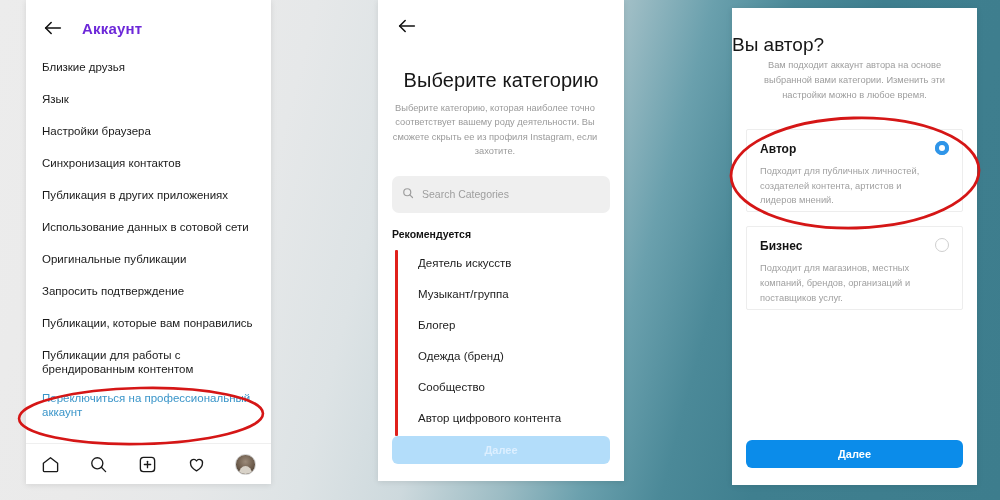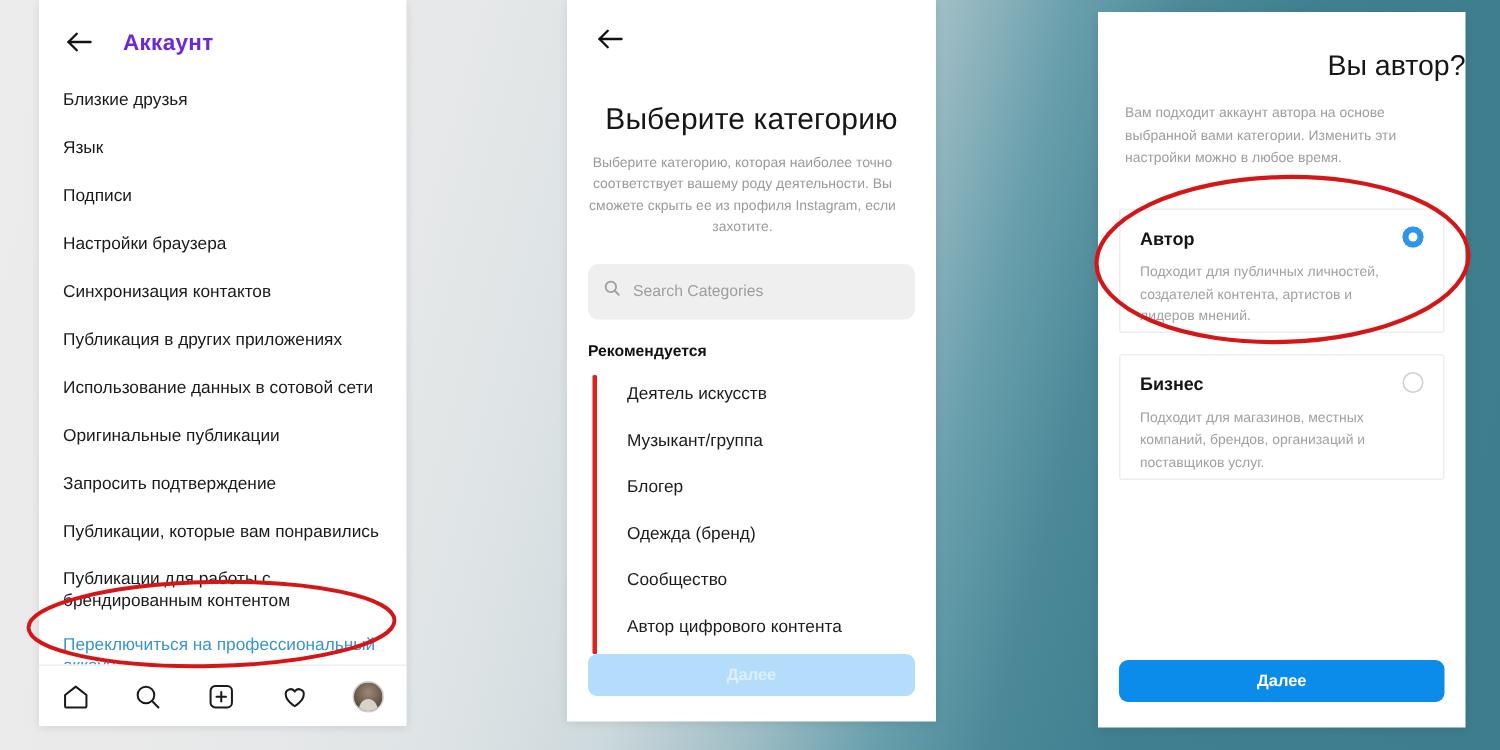--- a/index.html
+++ b/index.html
@@ -112,26 +112,26 @@
     position: absolute; left: 14px; right: 14px; bottom: 17px;
     height: 28px; border-radius: 6px; background: #b3ddfa;
     display: flex; align-items: center; justify-content: center;
     font-size: 11px; font-weight: bold; color: #dcefff;
   }
   
   #panel3 {
     left: 732px; top: 8px; width: 245px; height: 477px;
   }
   .p3-title {
-    text-align: right; font-size: 19px; color: #161616;
+    text-align: left; font-size: 19px; color: #161616;
     margin-top: 26px;
   }
   .p3-sub {
-    text-align: left; font-size: 9.3px; color: #9d9d9d;
-    line-height: 1.6; margin: 12px 18px 0 18px;
+    text-align: center; font-size: 9.3px; color: #9d9d9d;
+    line-height: 1.6; margin: 2px 18px 0 18px;
   }
   .opt-card {
     margin: 0 14px; border: 1px solid #ededed; border-radius: 2px;
     padding: 12px 13px 3px 13px; position: relative;
     background: #fff;
   }
   .opt-card.first { margin-top: 26px; }
   .opt-card.second { margin-top: 14px; }
   .opt-title { font-size: 12px; font-weight: bold; color: #141414; }
   .opt-desc {
@@ -177,21 +177,20 @@
           <line x1="20" y1="12" x2="4" y2="12"></line>
           <polyline points="10,6 4,12 10,18"></polyline>
         </svg>
       </span>
       <span class="p1-title">Аккаунт</span>
     </div>
 
     <div class="p1-list">
       <div class="p1-item">Близкие друзья</div>
       <div class="p1-item">Язык</div>
-      <div class="p1-item">Подписи</div>
       <div class="p1-item">Настройки браузера</div>
       <div class="p1-item">Синхронизация контактов</div>
       <div class="p1-item">Публикация в других приложениях</div>
       <div class="p1-item">Использование данных в сотовой сети</div>
       <div class="p1-item">Оригинальные публикации</div>
       <div class="p1-item">Запросить подтверждение</div>
       <div class="p1-item">Публикации, которые вам понравились</div>
       <div class="p1-item">Публикации для работы с
 брендированным контентом</div>
       <div class="p1-item link">Переключиться на профессиональный

